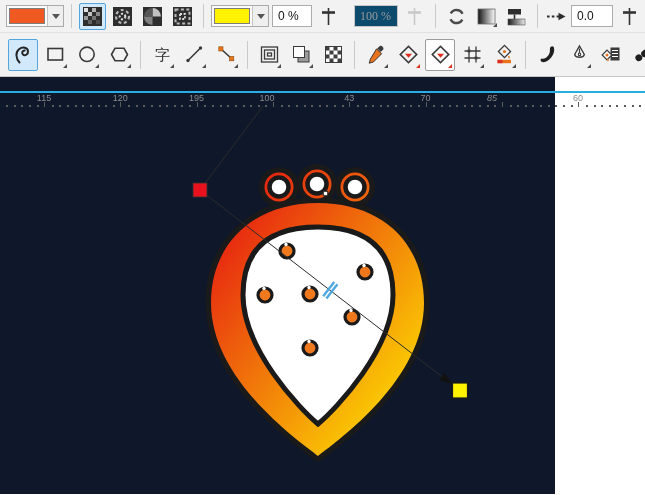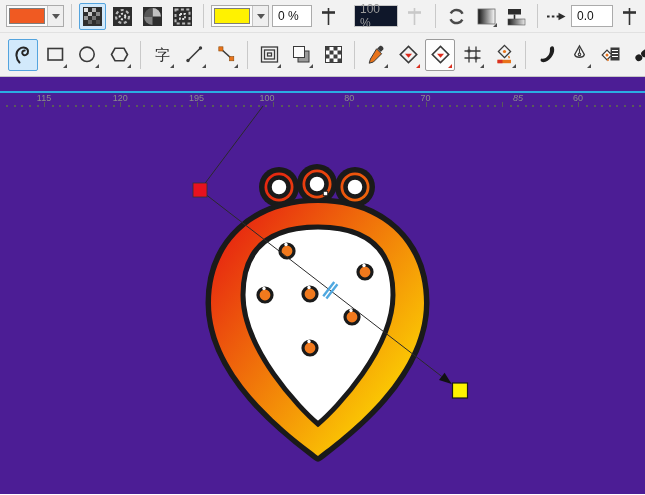--- a/index.html
+++ b/index.html
@@ -35,23 +35,23 @@
   .combo{display:flex;align-items:stretch;border:1px solid #ababab;background:#fcfcfc;
     height:22px;box-sizing:border-box;flex:0 0 auto;}
   .combo .swatch{width:34px;margin:2px;border:1px solid #7d7d7d;}
   .combo .dd{width:15px;display:flex;align-items:center;justify-content:center;
     border-left:1px solid #c4c4c4;background:#efefef;}
   .combo .dd::after{content:"";width:0;height:0;border-left:4px solid transparent;
     border-right:4px solid transparent;border-top:5px solid #555;}
   
   .field{height:22px;box-sizing:border-box;border:1px solid #ababab;background:#fff;
     display:flex;align-items:center;padding:0 5px;font-size:12px;color:#111;flex:0 0 auto;}
-  .field.disabled{background:#0f172a;color:#9a9a9a;border-color:#c6c6c6;}
+  .field.disabled{background:#0c4a6e;color:#9a9a9a;border-color:#c6c6c6;font-family:Liberation Serif, serif;}
   
-  #canvas-area{position:relative;width:645px;height:417px;background:#4c1d95;}
+  #canvas-area{position:relative;width:555px;height:417px;background:#0f172a;}
   #page-edge-line{position:absolute;left:0;top:14px;width:645px;height:2px;background:#2bace2;}
   #ruler{position:absolute;left:0;top:16px;width:645px;height:16px;}
   .rlabel{position:absolute;top:0;transform:translateX(-50%);font-size:9px;color:#8c8c8c;}
   .tick{position:absolute;background:#5a5a5a;}
   #draw-svg{position:absolute;left:0;top:0;}
 </style>
 </head>
 <body>
 
 <div id="property-bar" class="bar">
@@ -297,23 +297,23 @@
     </button>
   </div>
 
 <div id="canvas-area">
   <div id="page-edge-line"></div>
   <div id="ruler">
       <span class="rlabel" style="left: 44px;">115</span>
       <span class="rlabel" style="left: 120.3px;">120</span>
       <span class="rlabel" style="left: 196.6px;">195</span>
       <span class="rlabel" style="left: 267px;">100</span>
-      <span class="rlabel" style="left: 349.2px;">80</span>
+      <span class="rlabel" style="left: 349.2px;">43</span>
       <span class="rlabel" style="left: 425.5px;">70</span>
-      <span class="rlabel" style="left: 518px; font-style: italic;">85</span>
+      <span class="rlabel" style="left: 492px; font-style: italic;">85</span>
       <span class="rlabel" style="left: 578.1px;">60</span>
       <div class="tick" style="left: 6px; top: 12px; width: 1.5px; height: 1.5px;"></div>
       <div class="tick" style="left: 14px; top: 12px; width: 1.5px; height: 1.5px;"></div>
       <div class="tick" style="left: 21px; top: 12px; width: 1.5px; height: 1.5px;"></div>
       <div class="tick" style="left: 29px; top: 12px; width: 1.5px; height: 1.5px;"></div>
       <div class="tick" style="left: 37px; top: 12px; width: 1.5px; height: 1.5px;"></div>
       <div class="tick" style="left: 44px; top: 9px; width: 1px; height: 5px;"></div>
       <div class="tick" style="left: 52px; top: 12px; width: 1.5px; height: 1.5px;"></div>
       <div class="tick" style="left: 59px; top: 12px; width: 1.5px; height: 1.5px;"></div>
       <div class="tick" style="left: 67px; top: 12px; width: 1.5px; height: 1.5px;"></div>

